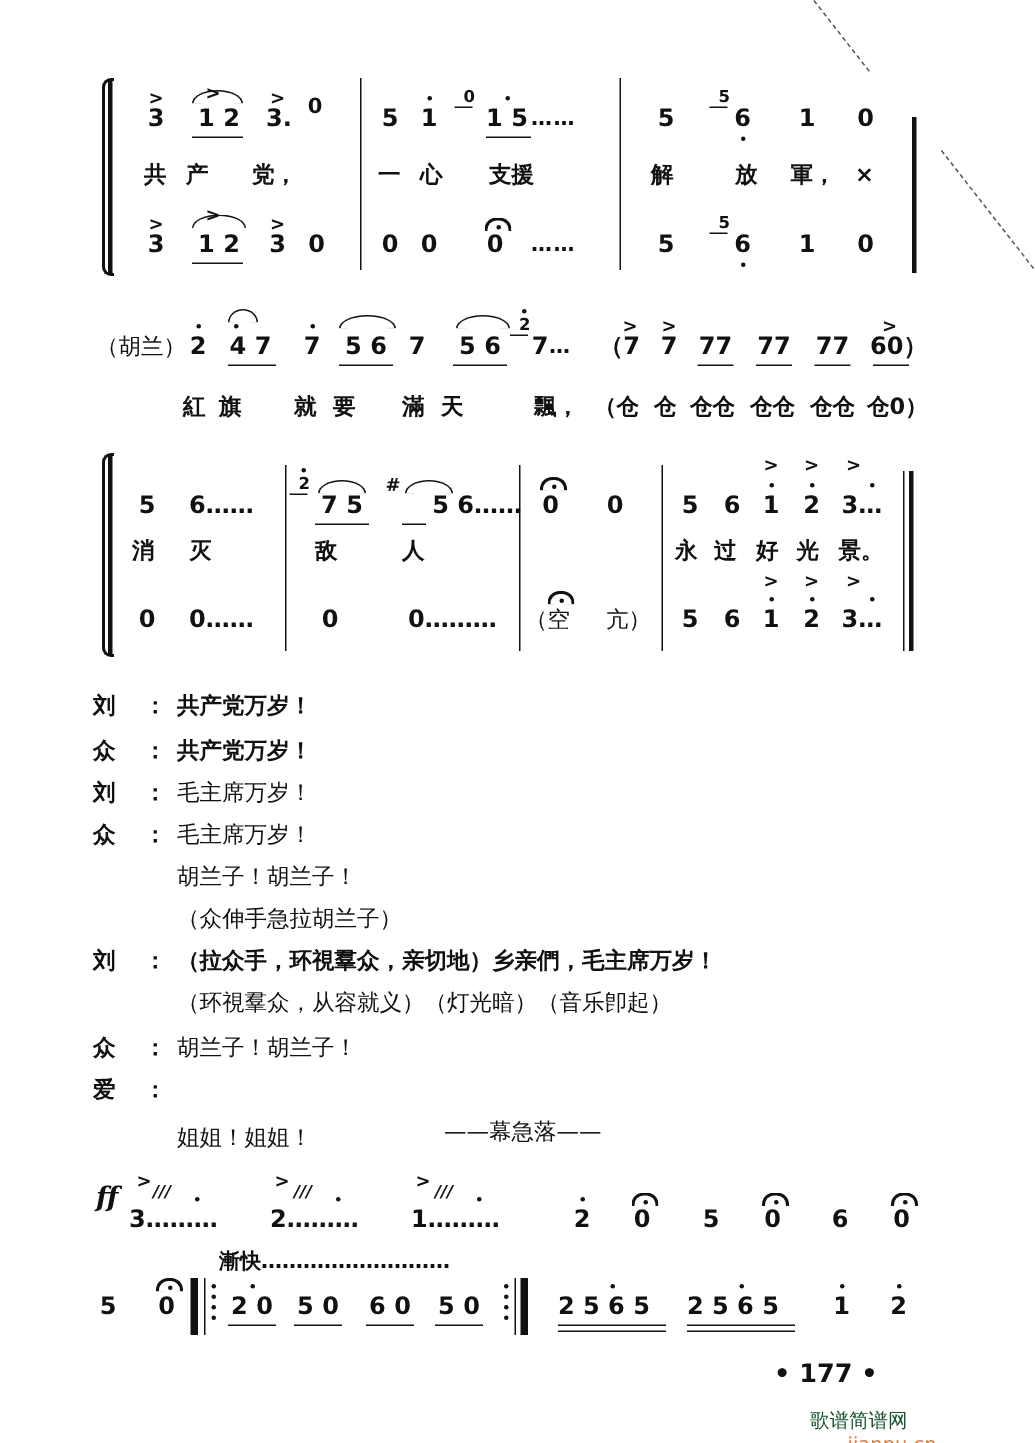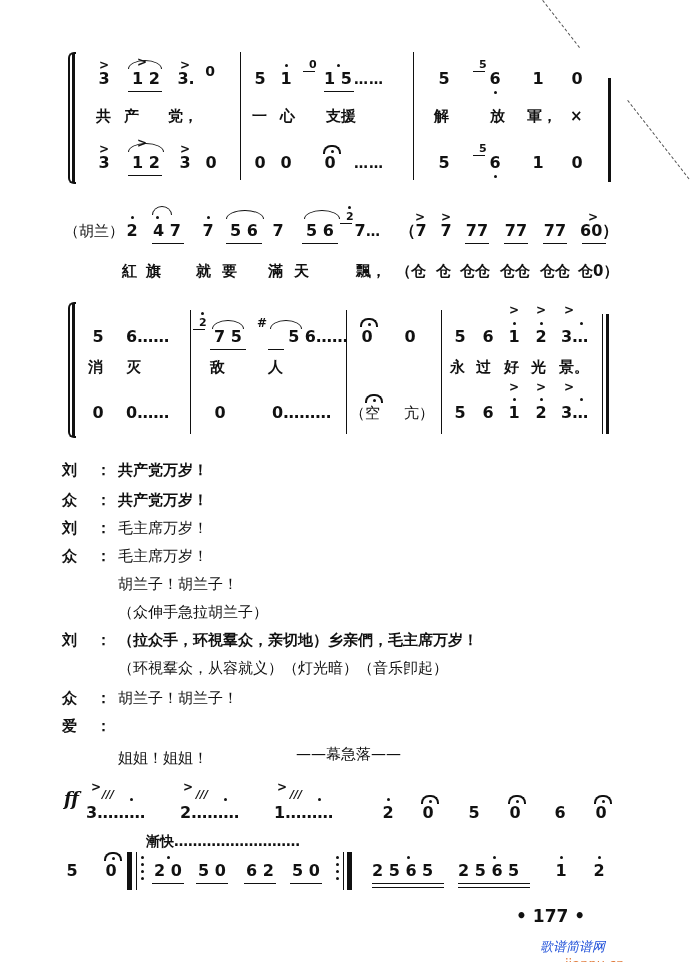--- a/index.html
+++ b/index.html
@@ -282,21 +282,21 @@
       <span></span>
       <span></span>
       <span></span>
       <span></span>
     </div>
 
   <div class="n dot-above" style="left:150px;top:862px;width:36px;">2 0</div>
   <div class="uline" style="left:152px;top:883px;width:32px;"></div>
   <div class="n" style="left:194px;top:862px;width:36px;">5 0</div>
   <div class="uline" style="left:196px;top:883px;width:32px;"></div>
-  <div class="n" style="left:242px;top:862px;width:36px;">6 2</div>
+  <div class="n" style="left:242px;top:862px;width:36px;">6 0</div>
   <div class="uline" style="left:244px;top:883px;width:32px;"></div>
   <div class="n" style="left:288px;top:862px;width:36px;">5 0</div>
   <div class="uline" style="left:290px;top:883px;width:32px;"></div>
 
   <div class="repeat-dots" style="left:336px;top:852px;">
       <span></span>
       <span></span>
       <span></span>
       <span></span>
     </div>
@@ -310,15 +310,15 @@
   <div class="uline" style="left:458px;top:883px;width:72px;"></div>
   <div class="uline" style="left:458px;top:887px;width:72px;"></div>
   <div class="n dot-above" style="left:553px;top:862px;">1</div>
   <div class="n dot-above" style="left:591px;top:862px;">2</div>
 </div>
 
 <div class="abs" style="left:516px;top:906px;font-weight:bold;font-size:17px;">
   <span>• </span><span>177</span><span> •</span>
 </div>
 <div class="abs" style="left:540px;top:938px;font-size:13px;">
-  <span style="color:#1d4ed8;font-style:italic;">歌谱简谱网</span>
+  <span style="color:#14532d;">歌谱简谱网</span>
   <span style="color:#e07a3a;margin-left:25px;">jianpu.cn</span>
 </div>
 
 </body></html>

